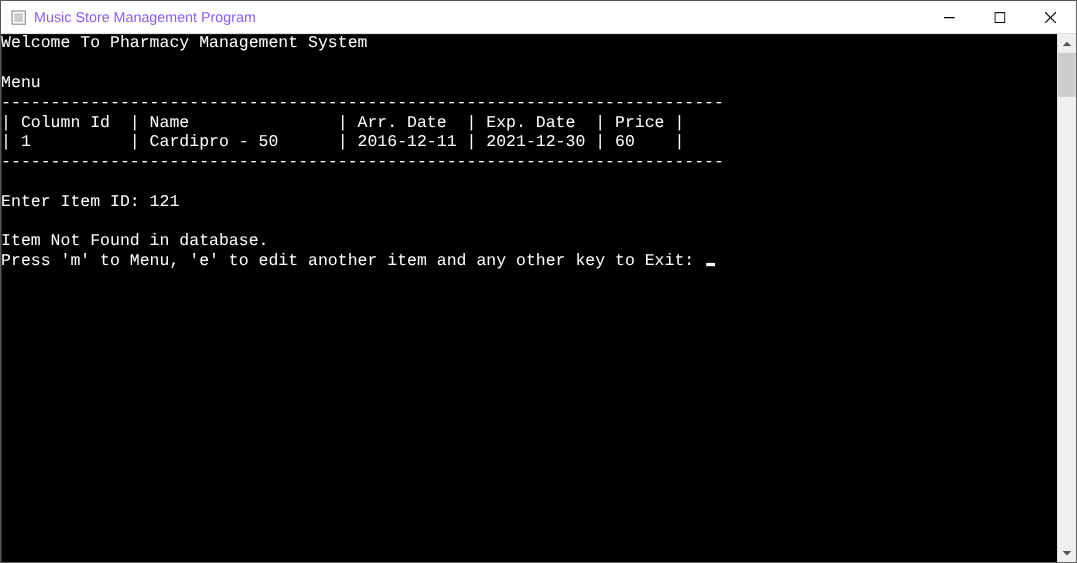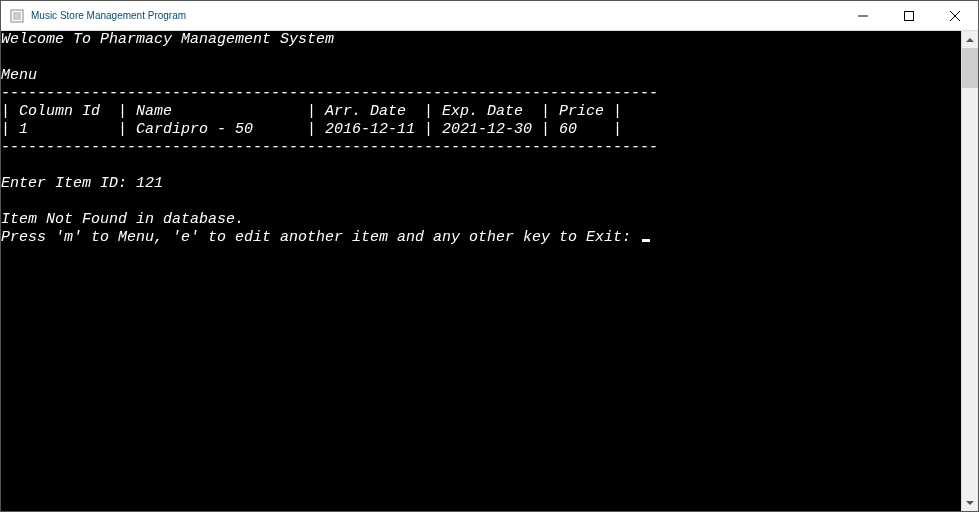--- a/index.html
+++ b/index.html
@@ -25,22 +25,22 @@
     }
     .titlebar-icon {
       width: 16px;
       height: 16px;
       margin-right: 6px;
       display: inline-flex;
       align-items: center;
       justify-content: center;
     }
     .titlebar-title {
-      font-size: 10px;
-      color: #0c4a6e;
+      font-size: 13px;
+      color: #8b5cf6;
       flex: 1;
     }
     .titlebar-controls {
       display: flex;
       height: 100%;
     }
     .titlebar-btn {
       width: 46px;
       height: 100%;
       display: flex;
@@ -57,21 +57,20 @@
     .console {
       background: #000;
       color: #fff;
       font-family: Consolas, "Courier New", monospace;
       font-size: 15px;
       line-height: 18px;
       white-space: pre;
       flex: 1;
       padding: 0;
       overflow: hidden;
-      font-style: italic;
     }
     .scrollbar {
       width: 17px;
       background: #f0f0f0;
       display: flex;
       flex-direction: column;
       border-left: 1px solid #ddd;
     }
     .scroll-arrow {
       height: 17px;

